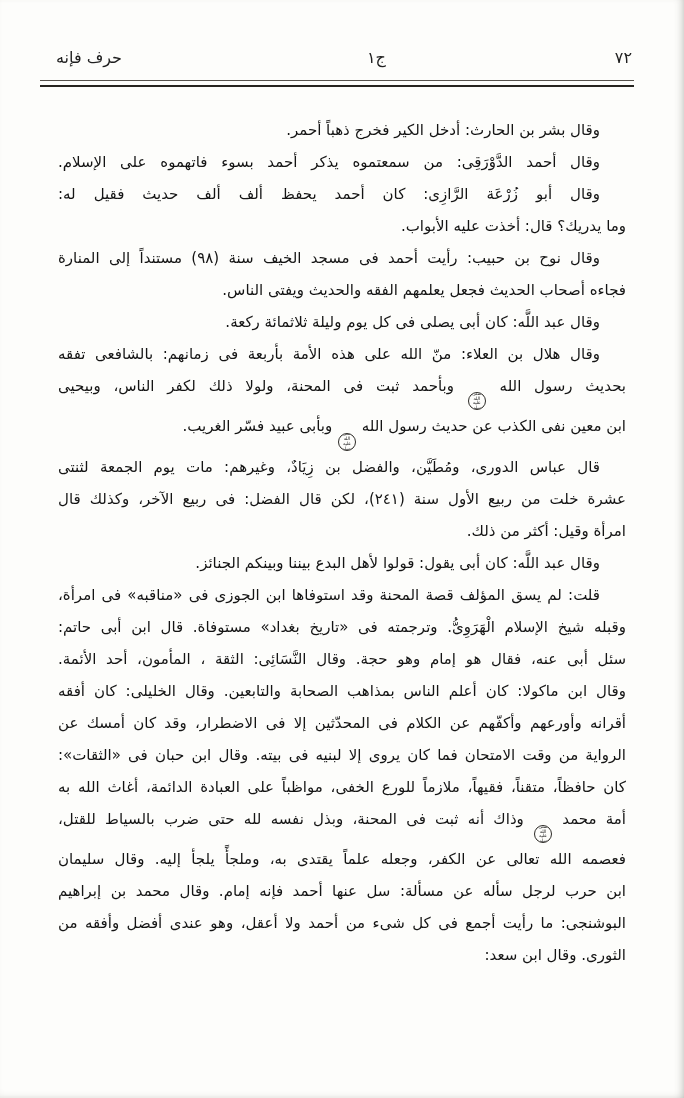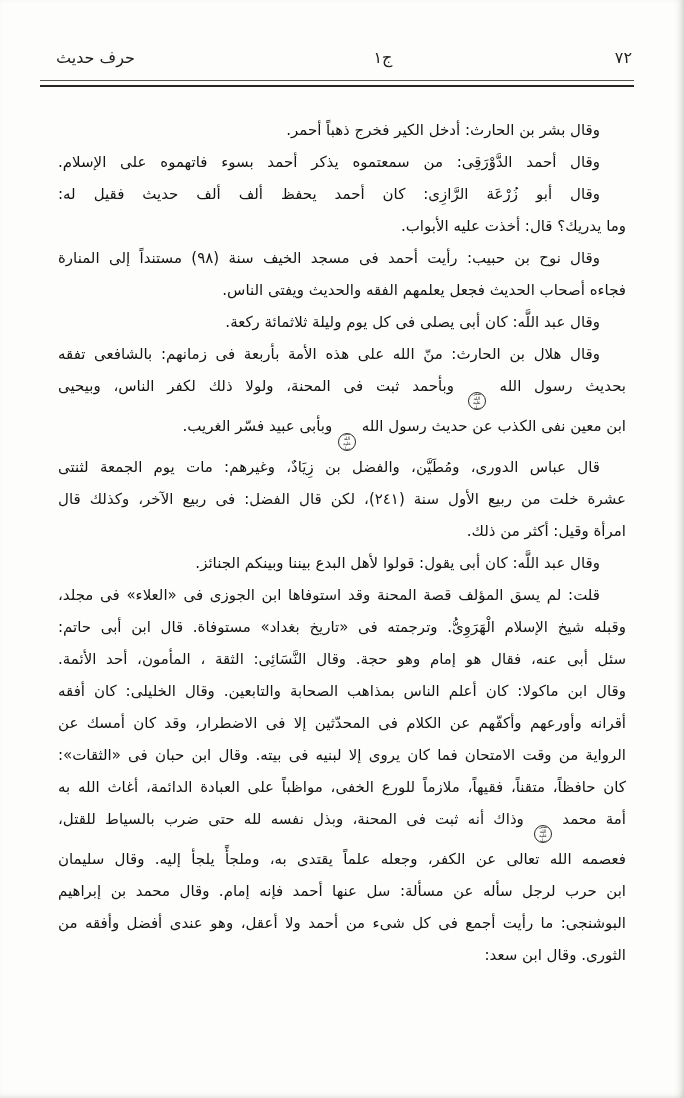--- a/index.html
+++ b/index.html
@@ -58,44 +58,44 @@
   }
 </style>
 </head>
 <body>
 
 <div class="page">
 
   <header class="page-header">
     <span>٧٢</span>
     <span class="vol">ج١</span>
-    <span>حرف حديث</span>
+    <span>حرف فإنه</span>
   </header>
 
   <div class="rule">
     <div class="rule-top"></div>
     <div class="rule-bottom"></div>
   </div>
 
   <main class="text-block" id="text-block">
       <div class="line indent">وقال بشر بن الحارث: أدخل الكير فخرج ذهباً أحمر.</div>
       <div class="line indent fill">وقال أحمد الدَّوْرَقِى: من سمعتموه يذكر أحمد بسوء فاتهموه على الإسلام.</div>
       <div class="line indent fill">وقال أبو زُرْعَة الرَّازِى: كان أحمد يحفظ ألف ألف حديث فقيل له:</div>
       <div class="line">وما يدريك؟ قال: أخذت عليه الأبواب.</div>
       <div class="line indent fill">وقال نوح بن حبيب: رأيت أحمد فى مسجد الخيف سنة (٩٨) مستنداً إلى المنارة</div>
       <div class="line">فجاءه أصحاب الحديث فجعل يعلمهم الفقه والحديث ويفتى الناس.</div>
       <div class="line indent">وقال عبد اللَّه: كان أبى يصلى فى كل يوم وليلة ثلاثمائة ركعة.</div>
-      <div class="line indent fill">وقال هلال بن الحارث: منّ الله على هذه الأمة بأربعة فى زمانهم: بالشافعى تفقه</div>
+      <div class="line indent fill">وقال هلال بن العلاء: منّ الله على هذه الأمة بأربعة فى زمانهم: بالشافعى تفقه</div>
       <div class="line fill">بحديث رسول الله <span class="saw">صلى الله عليه وسلم</span> وبأحمد ثبت فى المحنة، ولولا ذلك لكفر الناس، وبيحيى</div>
       <div class="line">ابن معين نفى الكذب عن حديث رسول الله <span class="saw">صلى الله عليه وسلم</span> وبأبى عبيد فسّر الغريب.</div>
       <div class="line indent fill">قال عباس الدورى، ومُطَيَّن، والفضل بن زِيَادٌ، وغيرهم: مات يوم الجمعة لثنتى</div>
       <div class="line fill">عشرة خلت من ربيع الأول سنة (٢٤١)، لكن قال الفضل: فى ربيع الآخر، وكذلك قال</div>
       <div class="line">امرأة وقيل: أكثر من ذلك.</div>
       <div class="line indent">وقال عبد اللَّه: كان أبى يقول: قولوا لأهل البدع بيننا وبينكم الجنائز.</div>
-      <div class="line indent fill">قلت: لم يسق المؤلف قصة المحنة وقد استوفاها ابن الجوزى فى «العلاء» فى مجلد،</div>
+      <div class="line indent fill">قلت: لم يسق المؤلف قصة المحنة وقد استوفاها ابن الجوزى فى «مناقبه» فى امرأة،</div>
       <div class="line fill">وقبله شيخ الإسلام الْهَرَوِىُّ. وترجمته فى «تاريخ بغداد» مستوفاة. قال ابن أبى حاتم:</div>
       <div class="line fill">سئل أبى عنه، فقال هو إمام وهو حجة. وقال النَّسَائِى: الثقة ، المأمون، أحد الأئمة.</div>
       <div class="line fill">وقال ابن ماكولا: كان أعلم الناس بمذاهب الصحابة والتابعين. وقال الخليلى: كان أفقه</div>
       <div class="line fill">أقرانه وأورعهم وأكفّهم عن الكلام فى المحدّثين إلا فى الاضطرار، وقد كان أمسك عن</div>
       <div class="line fill">الرواية من وقت الامتحان فما كان يروى إلا لبنيه فى بيته. وقال ابن حبان فى «الثقات»:</div>
       <div class="line fill">كان حافظاً، متقناً، فقيهاً، ملازماً للورع الخفى، مواظباً على العبادة الدائمة، أغاث الله به</div>
       <div class="line fill">أمة محمد <span class="saw">صلى الله عليه وسلم</span> وذاك أنه ثبت فى المحنة، وبذل نفسه لله حتى ضرب بالسياط للقتل،</div>
       <div class="line fill">فعصمه الله تعالى عن الكفر، وجعله علماً يقتدى به، وملجأً يلجأ إليه. وقال سليمان</div>
       <div class="line fill">ابن حرب لرجل سأله عن مسألة: سل عنها أحمد فإنه إمام. وقال محمد بن إبراهيم</div>
       <div class="line fill">البوشنجى: ما رأيت أجمع فى كل شىء من أحمد ولا أعقل، وهو عندى أفضل وأفقه من</div>

